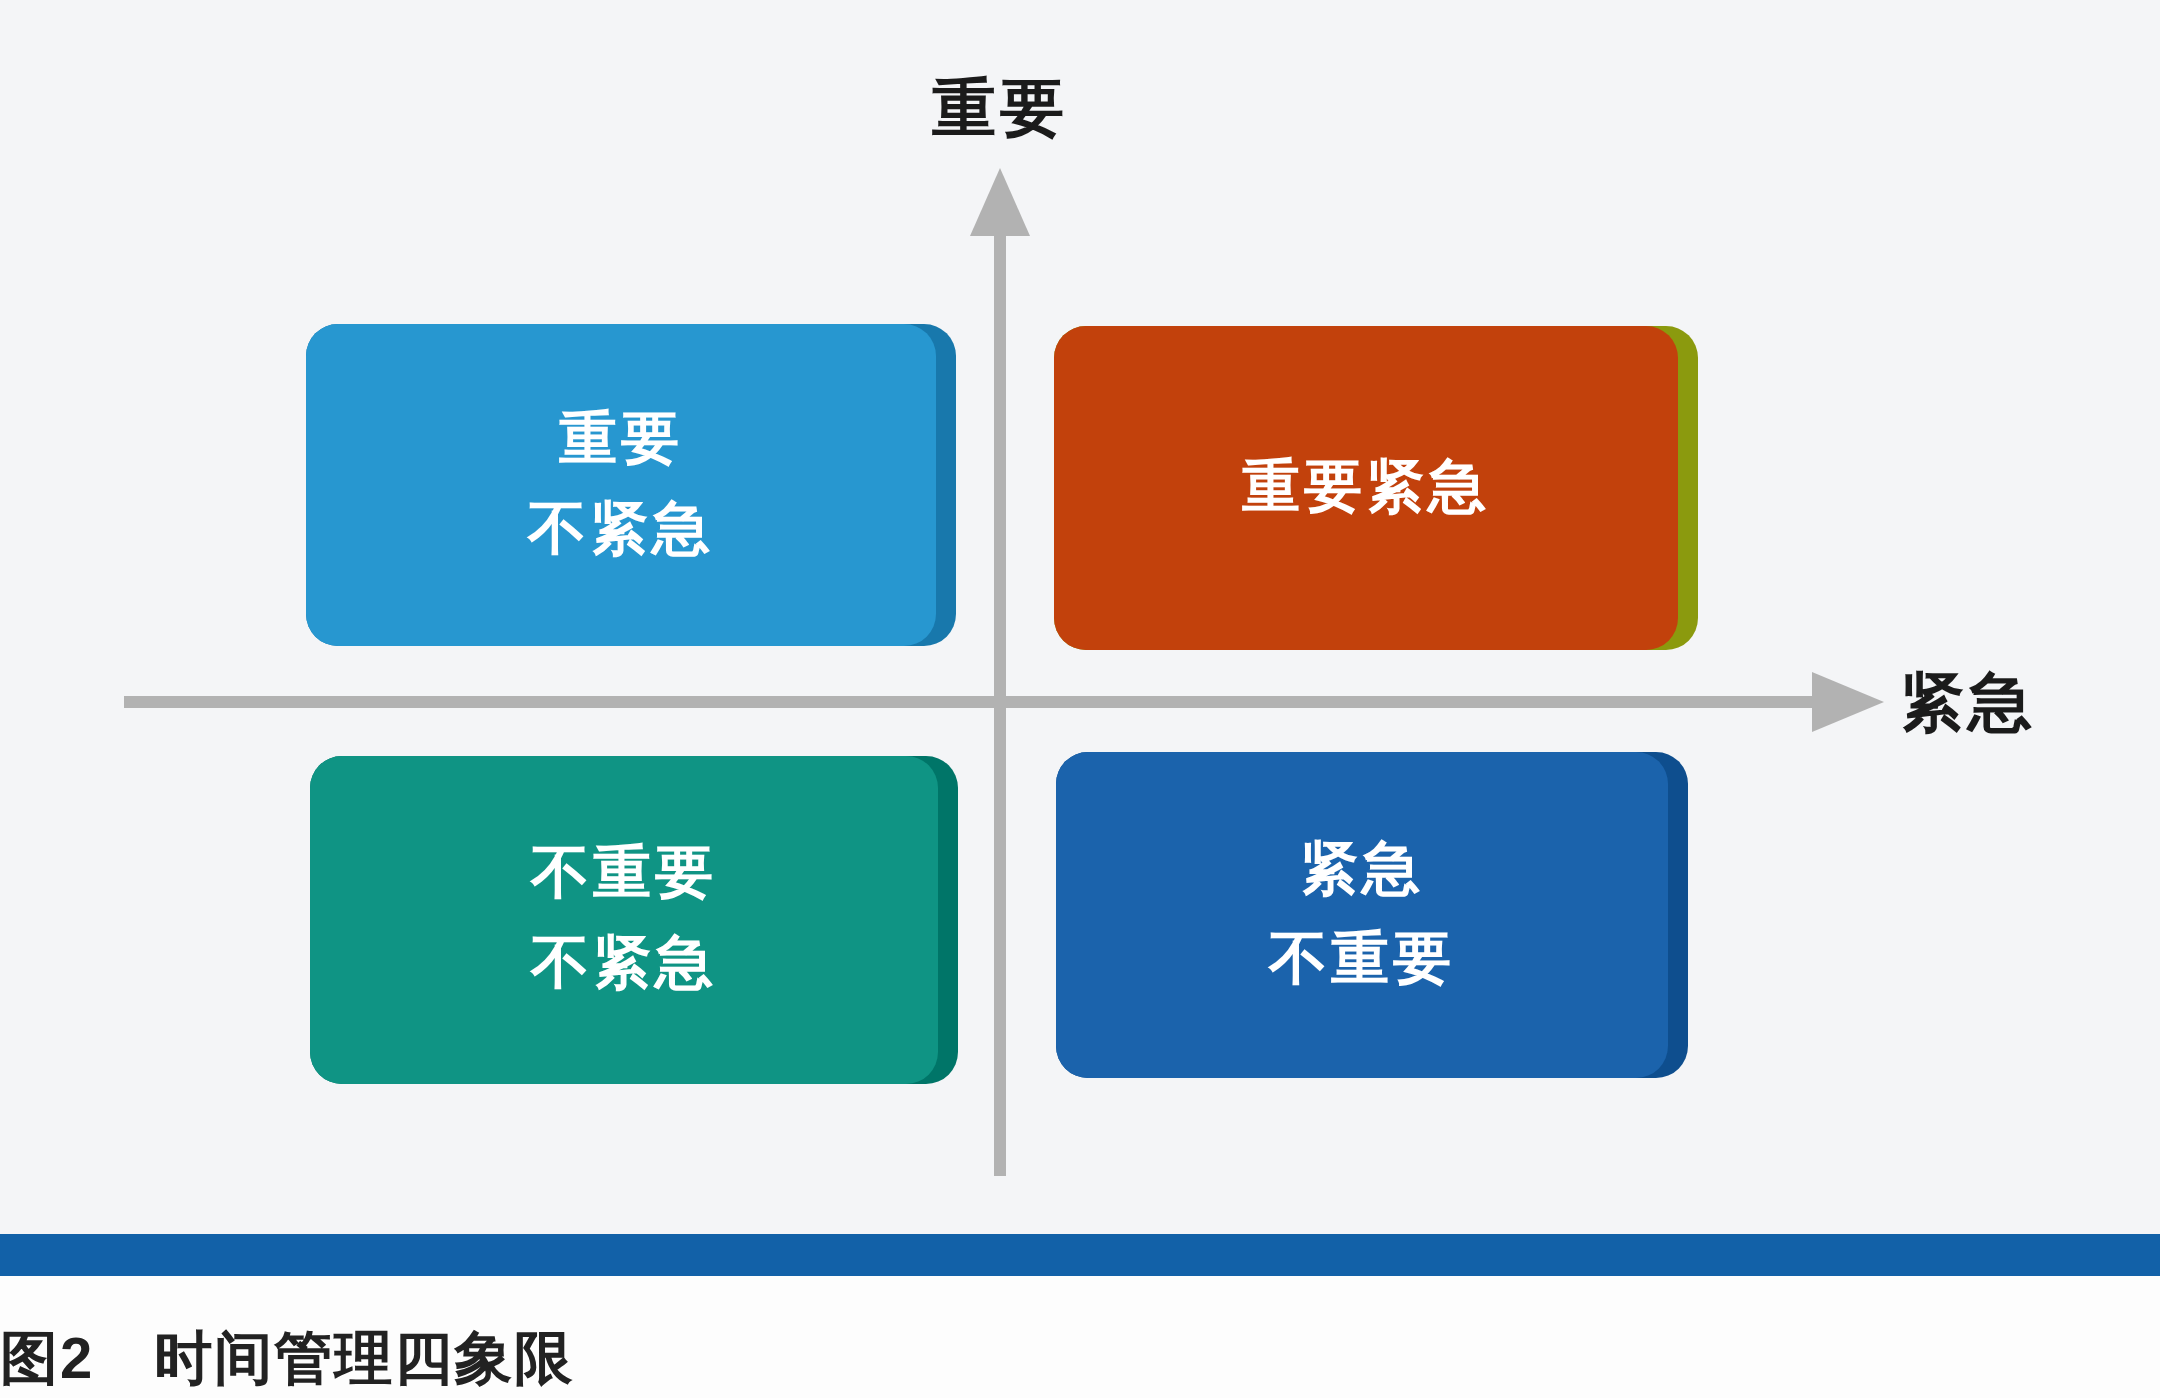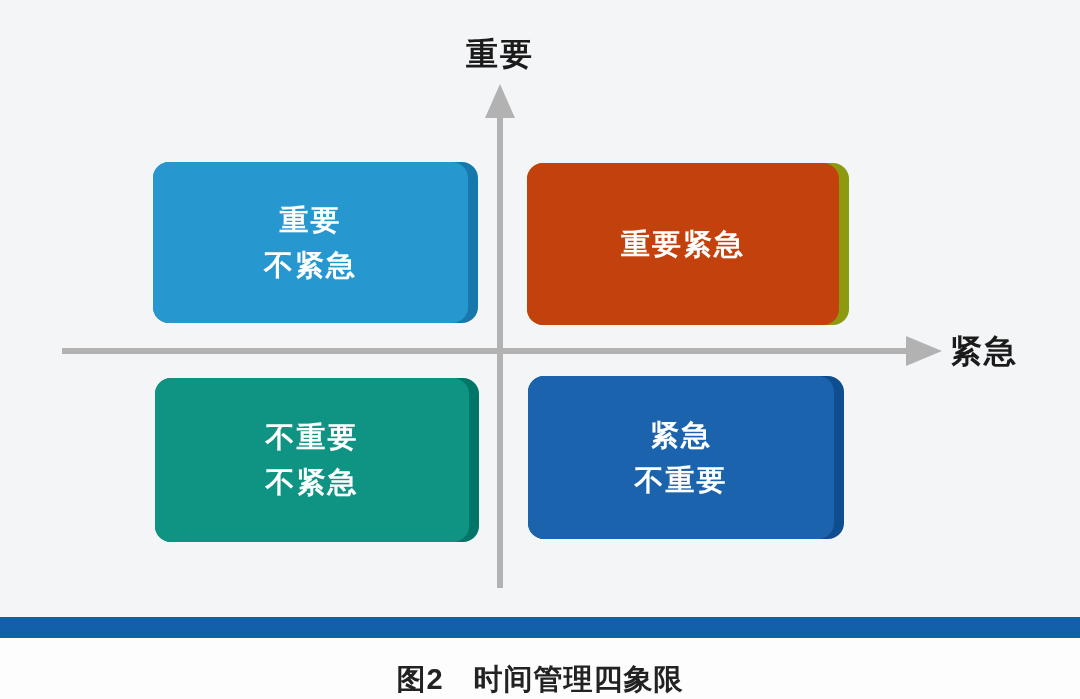--- a/index.html
+++ b/index.html
@@ -88,21 +88,21 @@
   .caption-strip {
     position: absolute;
     left: 0; top: 638px;
     width: 1080px; height: 61px;
     background: #fdfdfd;
   }
   .caption {
     position: absolute;
     left: 0; top: 660px;
     width: 1080px;
-    text-align: center;
+    text-align: left;
     color: #222222;
     font-size: 29px;
     font-weight: bold;
     letter-spacing: 1px;
     white-space: pre;
   }
 </style>
 </head>
 <body>
 

